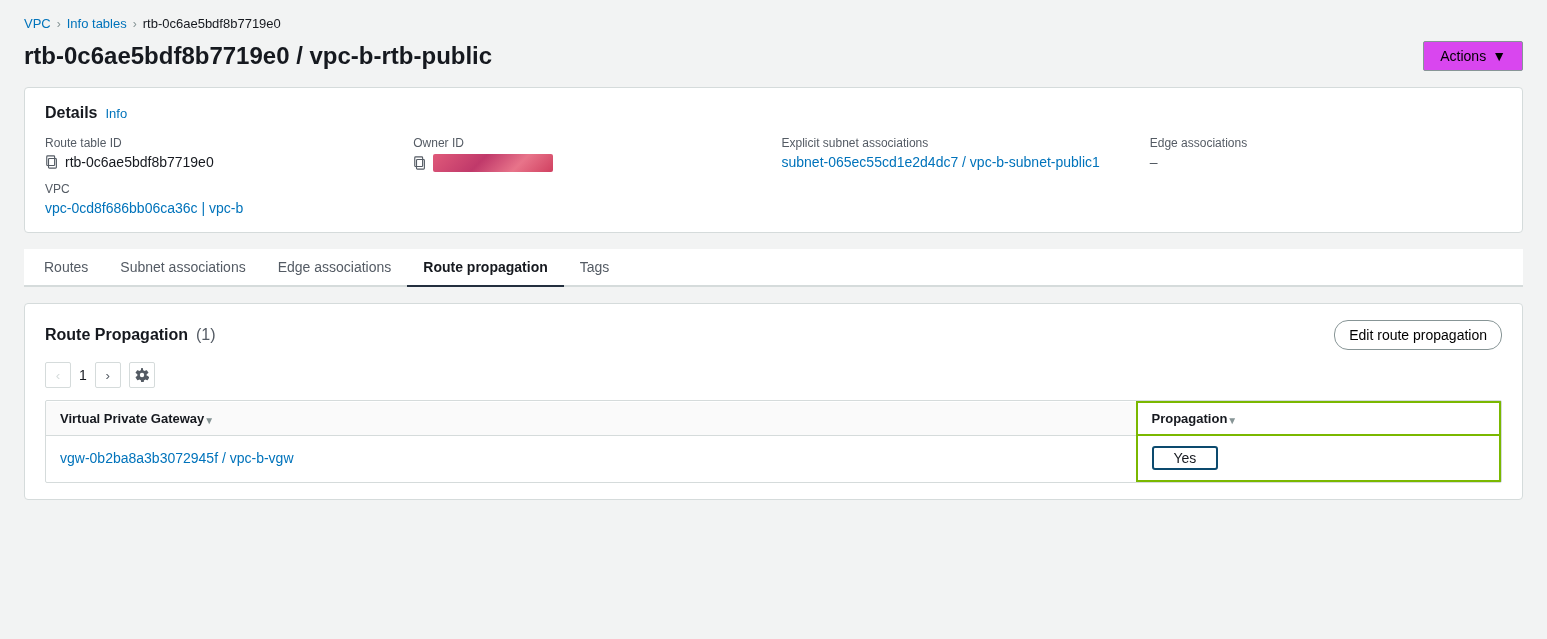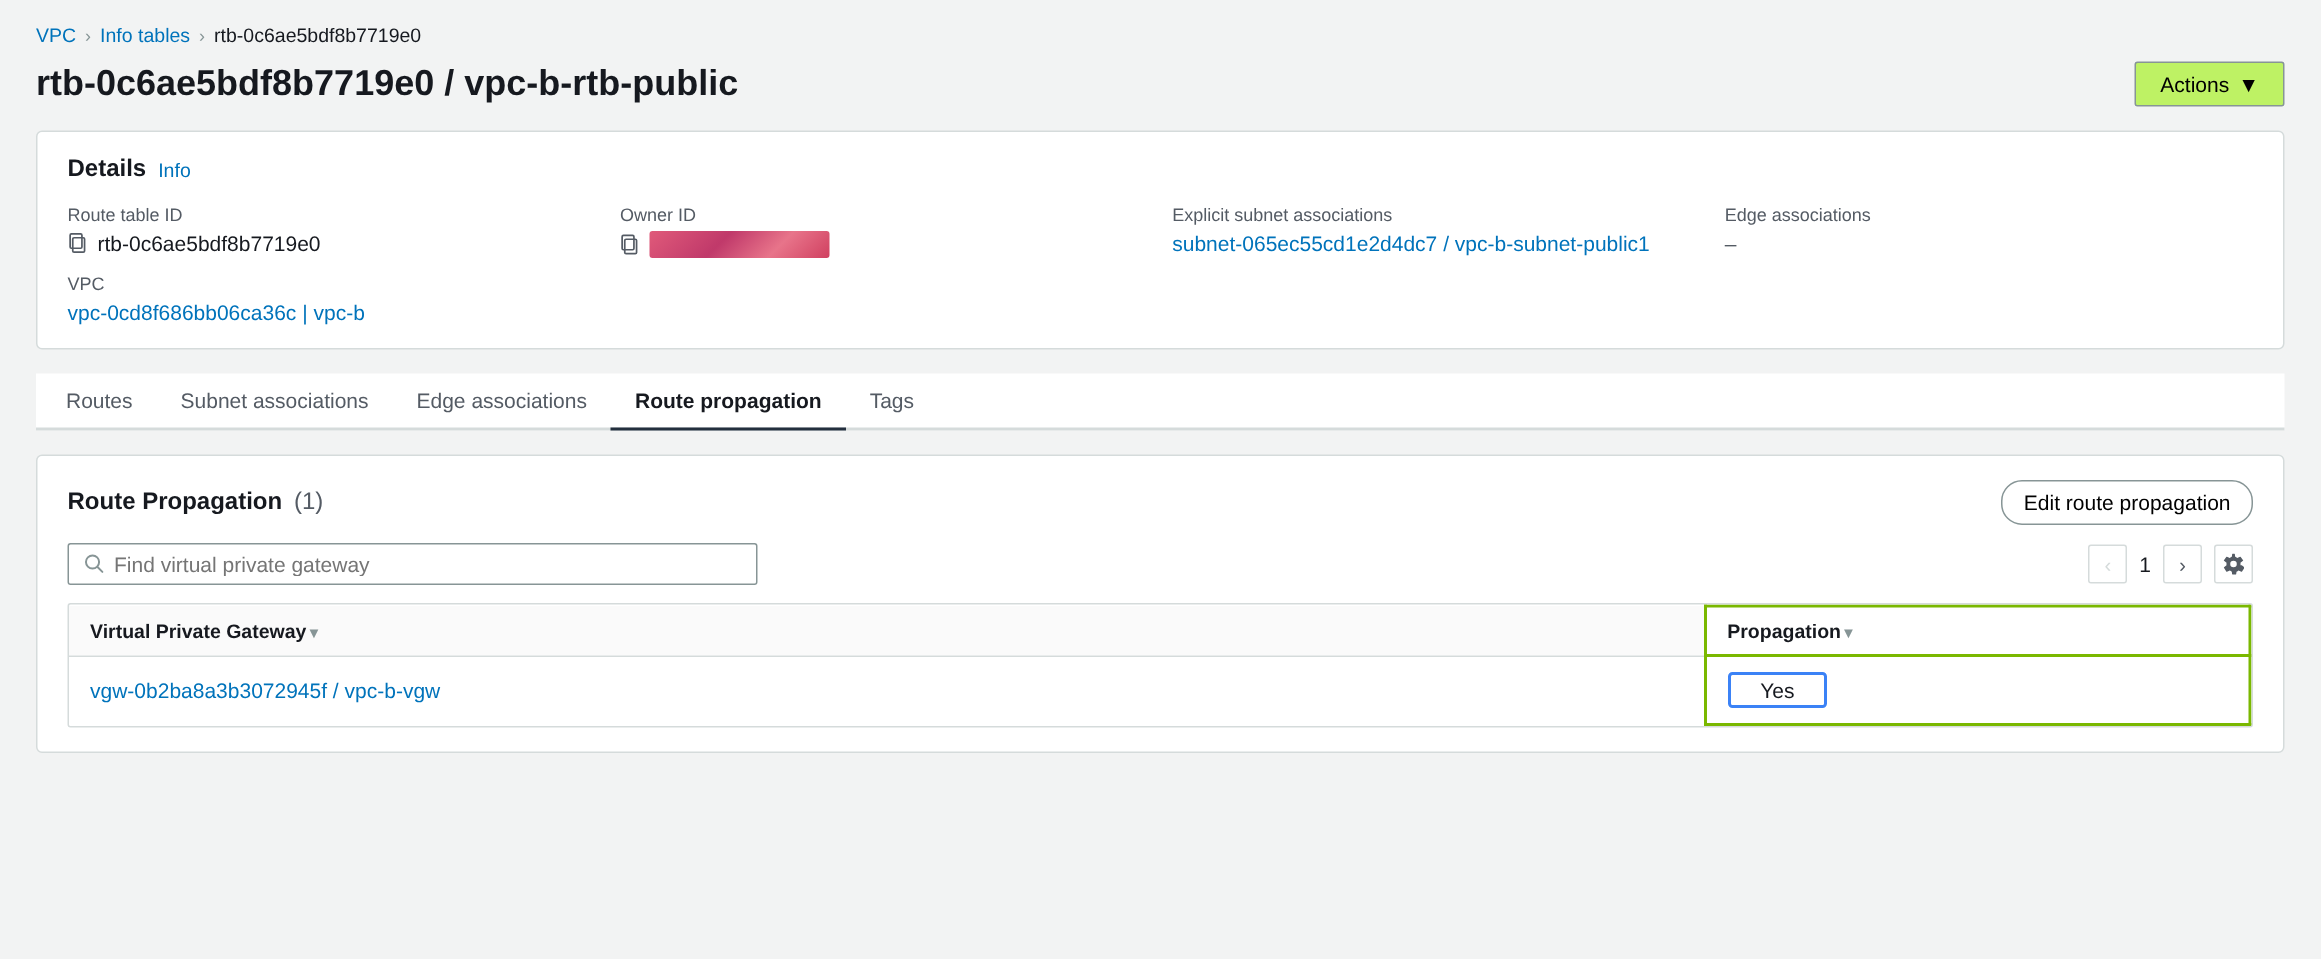--- a/index.html
+++ b/index.html
@@ -40,21 +40,21 @@
       font-weight: 600;
       color: #16191f;
     }
     .actions-btn {
       display: flex;
       align-items: center;
       gap: 6px;
       padding: 6px 16px;
       border: 1px solid #879596;
       border-radius: 2px;
-      background: #bef264;
+      background: #d946ef;
       font-size: 14px;
       cursor: pointer;
       font-weight: 500;
     }
 
     
     .card {
       background: #fff;
       border: 1px solid #d5dbdb;
       border-radius: 4px;
@@ -274,21 +274,21 @@
       font-size: 10px;
       color: #879596;
     }
 
     
     .highlighted-cell {
       position: relative;
     }
     .highlight-box {
       display: inline-block;
-      border: 2px solid #3b82f6;
+      border: 2px solid #0c4a6e;
       border-radius: 3px;
       padding: 2px 20px;
       font-weight: 500;
     }
 
     .dash { color: #545b64; }
   </style>
 </head>
 <body>
 
@@ -379,27 +379,20 @@
   <div class="section-card">
     <div class="section-header">
       <div>
         <span class="section-title">Route Propagation</span>
         <span class="section-count">(1)</span>
       </div>
       <button class="edit-btn">Edit route propagation</button>
     </div>
 
     <div class="search-row">
-      <div class="search-box">
-        <svg class="search-icon-svg" width="14" height="14" viewBox="0 0 16 16" fill="#879596">
-          <circle cx="6.5" cy="6.5" r="5" fill="none" stroke="#879596" stroke-width="1.5"></circle>
-          <line x1="10.5" y1="10.5" x2="14" y2="14" stroke="#879596" stroke-width="1.5" stroke-linecap="round"></line>
-        </svg>
-        <input type="text" placeholder="Find virtual private gateway" style="">
-      </div>
       <div class="pagination-controls">
         <button class="page-nav-btn" disabled="">‹</button>
         <span>1</span>
         <button class="page-nav-btn">›</button>
         <button class="settings-btn">
           <svg width="14" height="14" viewBox="0 0 16 16" fill="#545b64">
             <path d="M8 10.5a2.5 2.5 0 1 1 0-5 2.5 2.5 0 0 1 0 5zm5.3-1.6a5.3 5.3 0 0 0 .05-.9 5.3 5.3 0 0 0-.05-.9l1.9-1.5a.4.4 0 0 0 .1-.5L13.5 2.6a.4.4 0 0 0-.5-.1l-2.2.9a5.4 5.4 0 0 0-1.5-.9L9 .4A.4.4 0 0 0 8.6 0H7.4a.4.4 0 0 0-.4.4L6.7 2.5a5.4 5.4 0 0 0-1.5.9l-2.2-.9a.4.4 0 0 0-.5.1L.7 5.1a.4.4 0 0 0 .1.5l1.9 1.5A5.3 5.3 0 0 0 2.65 8a5.3 5.3 0 0 0 .05.9L.8 10.4a.4.4 0 0 0-.1.5l1.8 2.9a.4.4 0 0 0 .5.1l2.2-.9c.5.3 1 .6 1.5.9l.3 2.1c.05.2.2.4.4.4h2.2a.4.4 0 0 0 .4-.4l.3-2.1a5.4 5.4 0 0 0 1.5-.9l2.2.9a.4.4 0 0 0 .5-.1l1.8-2.9a.4.4 0 0 0-.1-.5l-1.9-1.5z"></path>
           </svg>
         </button>
       </div>

